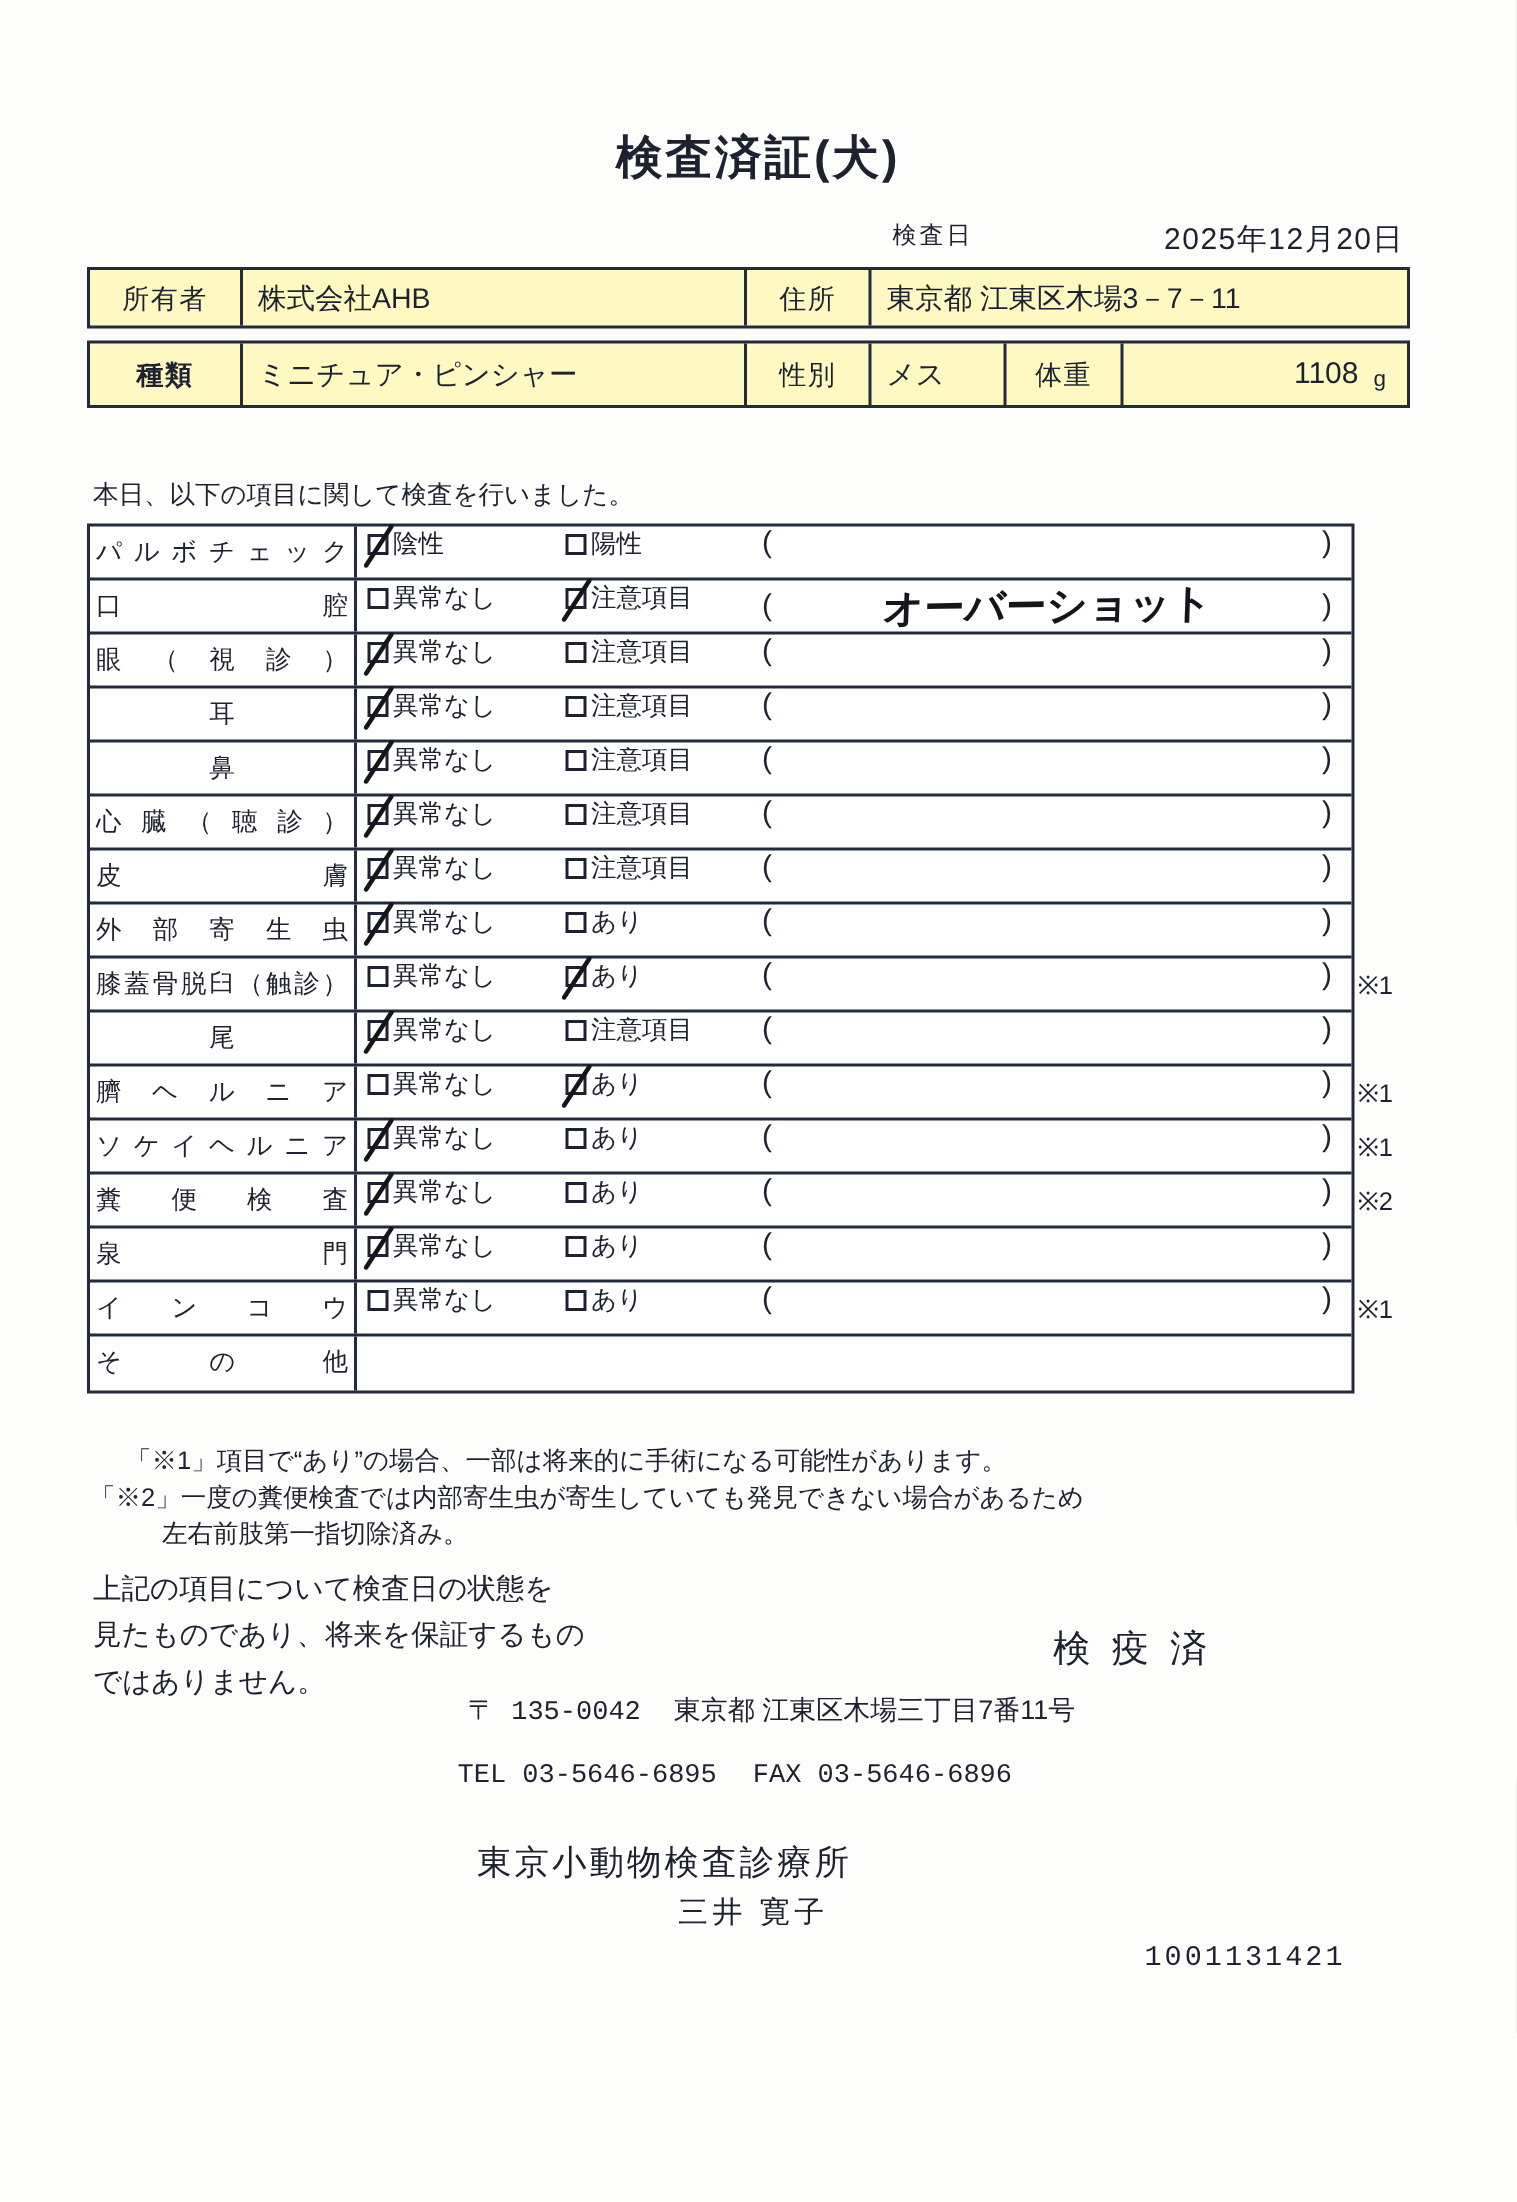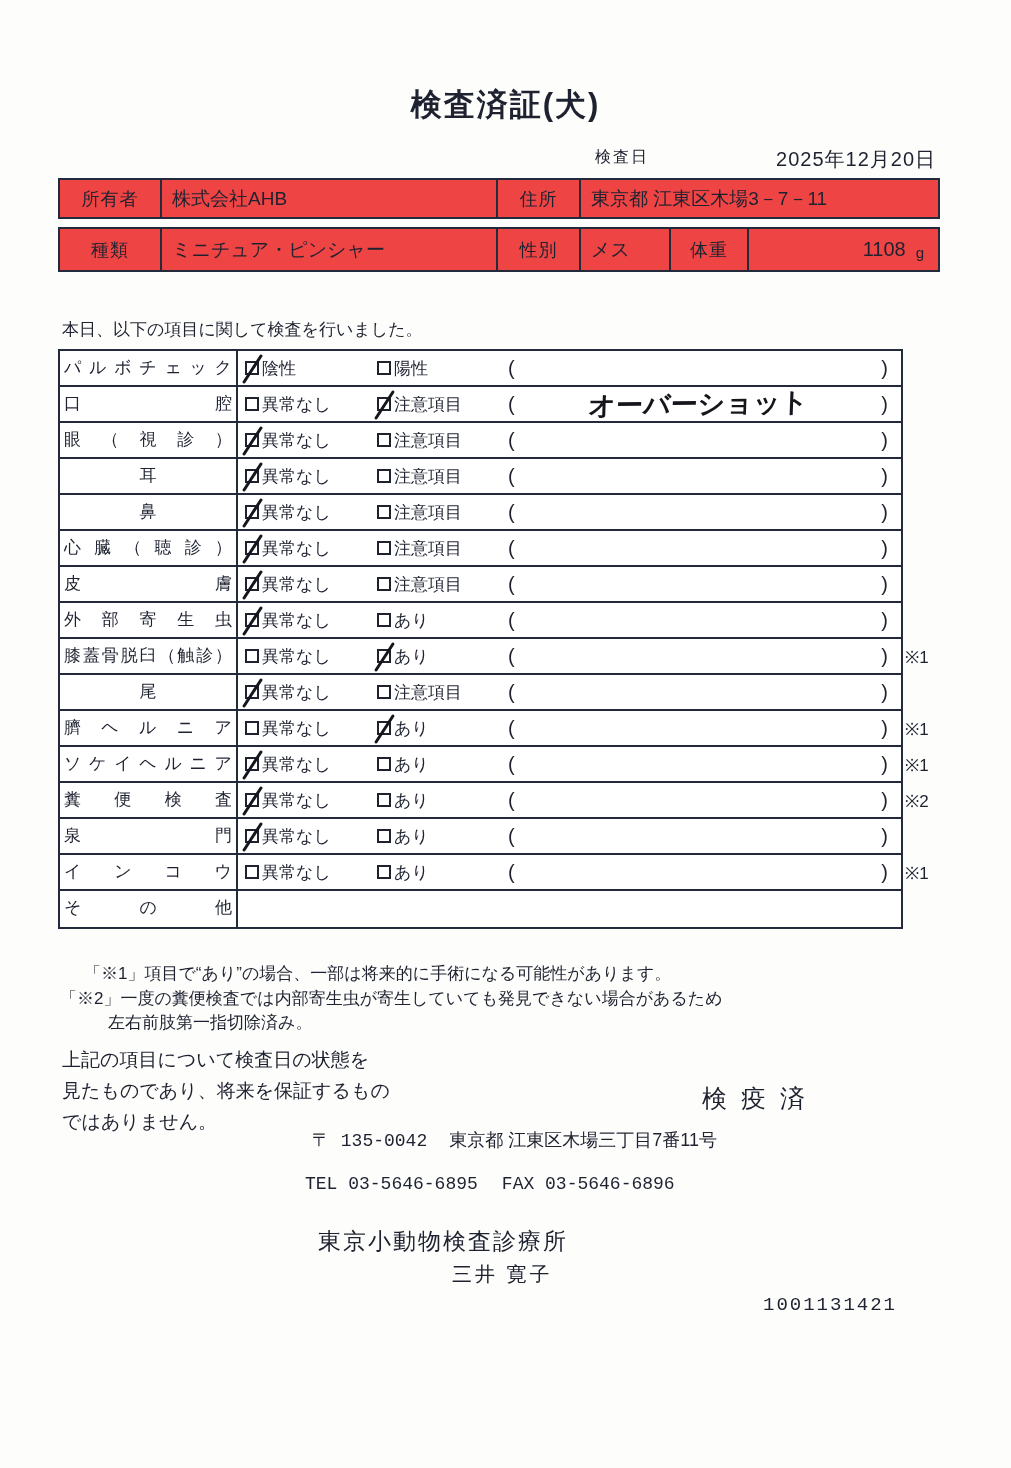--- a/index.html
+++ b/index.html
@@ -23,31 +23,31 @@
 
   .title{
     top:84px;left:0;width:100%;
     text-align:center;
     font-size:31px;font-weight:700;letter-spacing:2px;
   }
   .exam-label{top:147px;left:563px;font-size:16px;letter-spacing:2px;margin-left:32px;}
   .exam-date{top:146px;right:75px;font-size:20px;letter-spacing:1px;}
 
   
-  .itable{display:flex;border:2px solid var(--line);background:#ef4444;}
+  .itable{display:flex;border:2px solid var(--line);background:#fef9c3;}
   .itable .cell{border-left:2px solid var(--line);display:flex;align-items:center;}
   .itable .cell:first-child{border-left:none;}
   .lab{justify-content:center;font-size:18px;letter-spacing:1px;}
   .val{padding-left:10px;font-size:19px;}
   .t-owner{top:178px;left:58px;width:882px;height:41px;}
   .t-pet{top:227px;left:58px;width:882px;flex-direction:column;}
   .t-pet .prow{display:flex;height:41px;}
   .t-pet .prow + .prow{border-top:2px solid var(--line);}
   .t-pet .prow .cell{border-left:2px solid var(--line);display:flex;align-items:center;}
-  .t-pet .prow .cell:first-child{border-left:none;}
+  .t-pet .prow .cell:first-child{border-left:none;font-weight:bold;}
   .w100{width:100px;}.w336{width:336px;}.w83{width:83px;}.w90{width:90px;}.w78{width:78px;}
   .flex1{flex:1;}
   .weight-cell{justify-content:flex-end;padding-right:14px;gap:10px;font-size:20px;}
   .weight-unit{font-size:15px;padding-top:6px;}
   .num{font-size:20px;letter-spacing:1px;}
 
   .intro{top:318px;left:62px;font-size:17px;}
 
   
   .ctable{
@@ -57,21 +57,21 @@
   .crow{position:relative;display:flex;height:36px;border-bottom:2px solid var(--line);}
   .crow:last-child{border-bottom:none;}
   .clabel{
     width:178px;border-right:2px solid var(--line);
     font-size:17px;line-height:34px;
     padding:0 4px;
     text-align:justify;text-align-last:justify;text-justify:inter-character;
     white-space:nowrap;overflow:hidden;
   }
   .clabel.center{text-align:center;text-align-last:center;}
-  .ccontent{flex:1;display:flex;align-items:center;padding-left:7px;}
+  .ccontent{flex:1;display:flex;align-items:flex-start;padding-left:7px;}
   .optgroup{display:flex;align-items:center;}
   .og1{width:132px;}
   .og2{width:131px;}
   .cb{position:relative;width:14px;height:14px;border:2px solid var(--ink);margin-right:3px;flex:none;}
   .cb.checked::after{
     content:'';
     position:absolute;
     left:4px;top:-11px;
     width:3px;height:34px;
     background:var(--hand);

